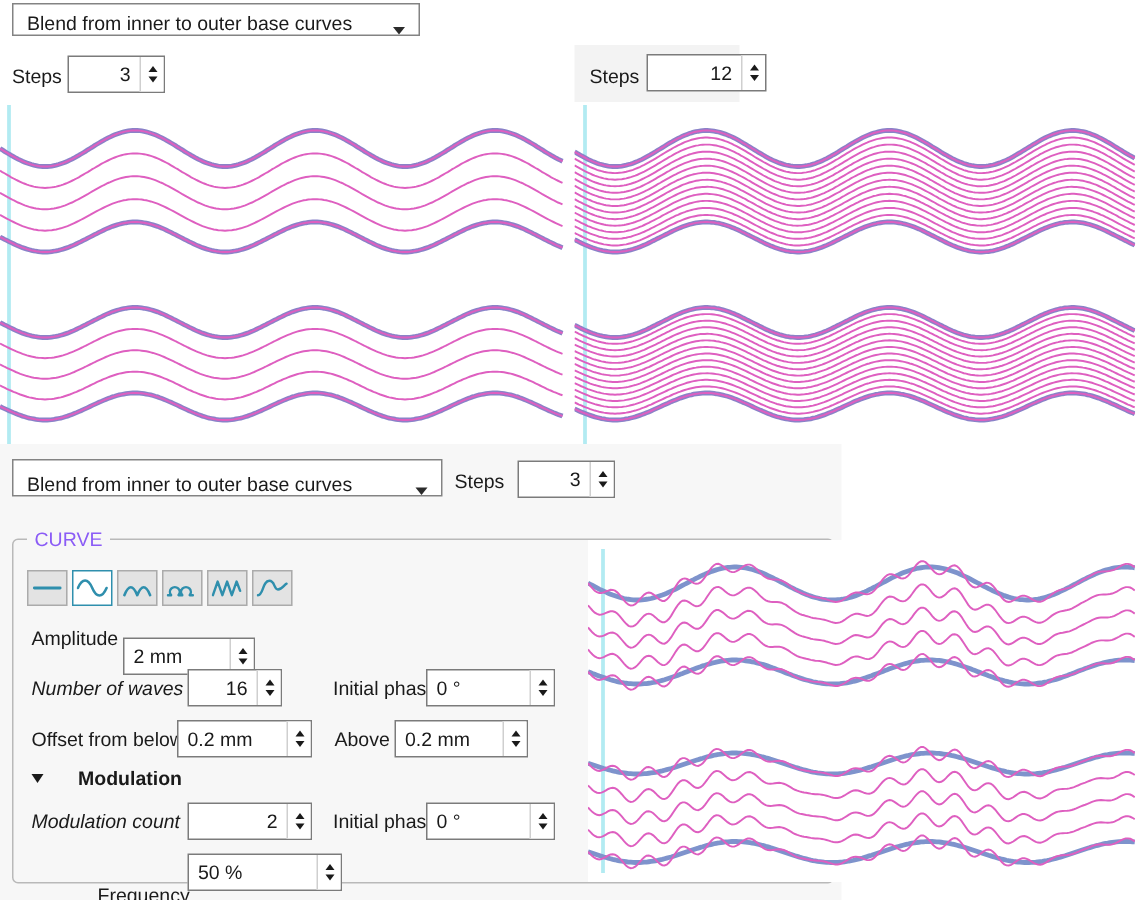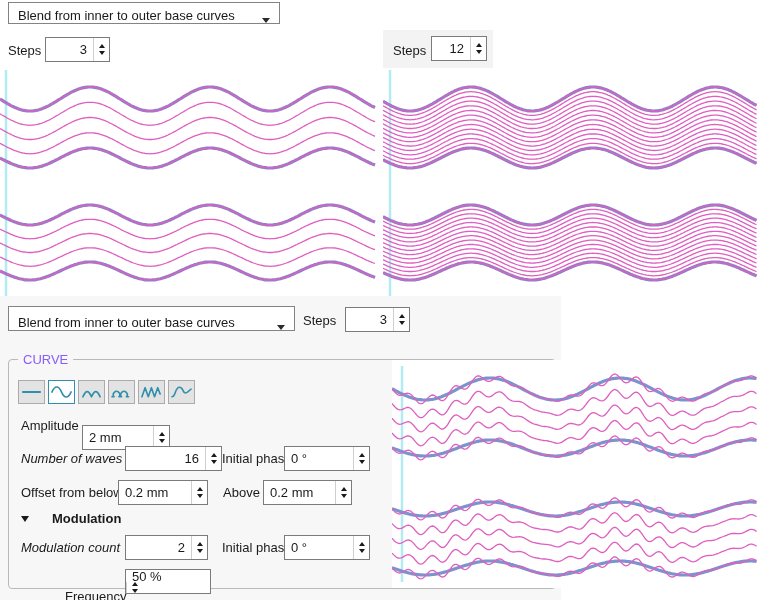--- a/index.html
+++ b/index.html
@@ -60,21 +60,21 @@
   <span class="lbl" style="left:8px; top:43px;">Steps</span>
   <div class="spin" style="left:45px; top:37px; width:65px;">
     <span class="v right">3</span>
     <span class="arrows">
       <span class="tri-up"></span>
       <span class="tri-dn"></span>
     </span>
   </div>
 
   <span class="lbl" style="left:393px; top:43px;">Steps</span>
-  <div class="spin" style="left:431px; top:36px; width:56px;">
+  <div class="spin" style="left:431px; top:36px; width:80px;">
     <span class="v right">12</span>
     <span class="arrows">
       <span class="tri-up"></span>
       <span class="tri-dn"></span>
     </span>
   </div>
 
   <div class="dd" style="left:8px; top:306px; width:287px; height:25px;">
     <span class="dd-text">Blend from inner to outer base curves</span>
     <span class="caret"></span>
@@ -125,21 +125,21 @@
     <span class="lbl" style="left:12px; top:51px;">Amplitude</span>
     <div class="spin" style="left:73px; top:58px; width:88px;">
       <span class="v">2 mm</span>
       <span class="arrows">
         <span class="tri-up"></span>
         <span class="tri-dn"></span>
       </span>
     </div>
 
     <span class="lbl" style="left:12px; top:84px;font-style:italic;">Number of waves</span>
-    <div class="spin" style="left:116px; top:79px; width:97px;">
+    <div class="spin" style="left:116px; top:79px; width:63px;">
       <span class="v right">16</span>
       <span class="arrows">
         <span class="tri-up"></span>
         <span class="tri-dn"></span>
       </span>
     </div>
     <span class="lbl" style="left:213px; top:84px;">Initial phase</span>
     <div class="spin" style="left:275px; top:79px; width:86px;">
       <span class="v">0 °</span>
       <span class="arrows">
@@ -181,21 +181,21 @@
     <span class="lbl" style="left:213px; top:173px;">Initial phase</span>
     <div class="spin" style="left:275px; top:168px; width:86px;">
       <span class="v">0 °</span>
       <span class="arrows">
         <span class="tri-up"></span>
         <span class="tri-dn"></span>
       </span>
     </div>
 
     <span class="lbl" style="left:12px; top:222px;margin-left:44px;">Frequency</span>
-    <div class="spin" style="left:116px; top:202px; width:86px;flex-direction:column;">
+    <div class="spin" style="left:116px; top:202px; width:103px;">
       <span class="v">50 %</span>
       <span class="arrows">
         <span class="tri-up"></span>
         <span class="tri-dn"></span>
       </span>
     </div>
   </fieldset>
 
 <svg viewBox="0 0 376 236" width="376" height="236" class="preview" style="left: 0px; top: 66px;">
       <line x1="6" y1="4" x2="6" y2="230" stroke="#b2ebf2" stroke-width="2.5"></line>

